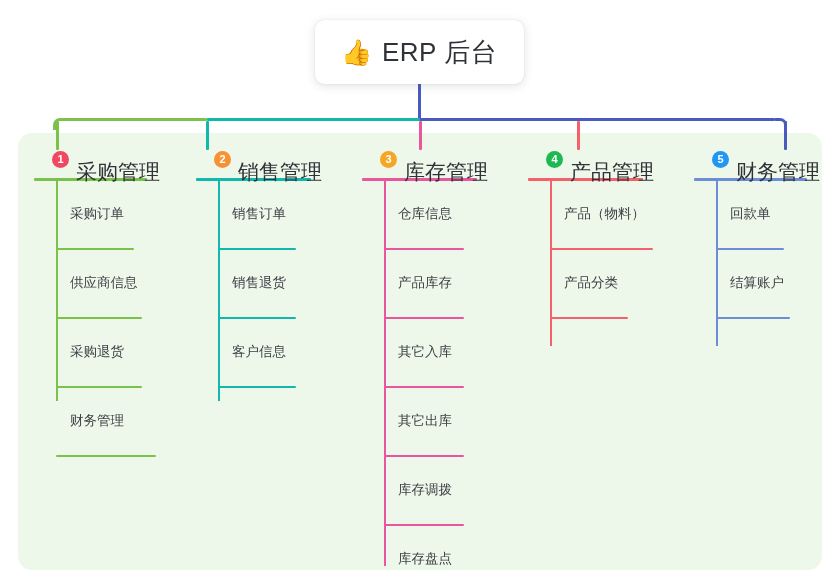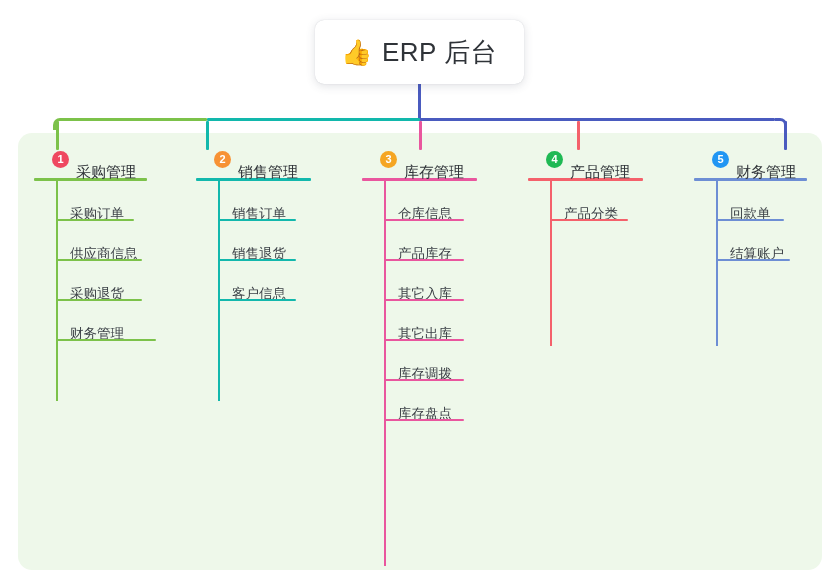--- a/index.html
+++ b/index.html
@@ -109,21 +109,21 @@
     color: #ffffff;
     font-size: 11px;
     font-weight: bold;
     display: flex;
     align-items: center;
     justify-content: center;
     flex: 0 0 auto;
     line-height: 1;
   }
   .col-title {
-    font-size: 15px;
+    font-size: 21px;
     color: #2f3338;
     white-space: nowrap;
     margin-top: 26px;
   }
   .col-rule {
     height: 3px;
     border-radius: 1px;
     margin-top: 5px;
   }
 
@@ -133,21 +133,21 @@
     margin-top: 0;
   }
   .spine {
     position: absolute;
     left: 22px;
     top: 0;
     width: 2px;
   }
   .item {
     position: relative;
-    height: 40px;
+    height: 69px;
     box-sizing: border-box;
   }
   .item-label {
     position: absolute;
     left: 36px;
     top: 24px;
     font-size: 13.5px;
     color: #3a3f45;
     white-space: nowrap;
   }
@@ -270,20 +270,24 @@
       </div>
       <div class="column" style="left: 528px;">
         <div class="col-head">
           <span class="badge" style="background: rgb(31, 185, 84);">4</span>
           <span class="col-title">产品管理</span>
         </div>
         <div class="col-rule" style="width: 115px; background: rgb(244, 97, 107);"></div>
         <div class="items">
           <div class="spine" style="height: 165px; background: rgb(244, 97, 107);"></div>
           <div class="item">
+            <span class="item-label">产品（物料）</span>
+            <div class="item-rule" style="width: 103px; background: rgb(244, 97, 107);"></div>
+          </div>
+          <div class="item">
             <span class="item-label">产品分类</span>
             <div class="item-rule" style="width: 78px; background: rgb(244, 97, 107);"></div>
           </div>
         </div>
       </div>
       <div class="column" style="left: 694px;">
         <div class="col-head">
           <span class="badge" style="background: rgb(33, 150, 243);">5</span>
           <span class="col-title">财务管理</span>
         </div>

